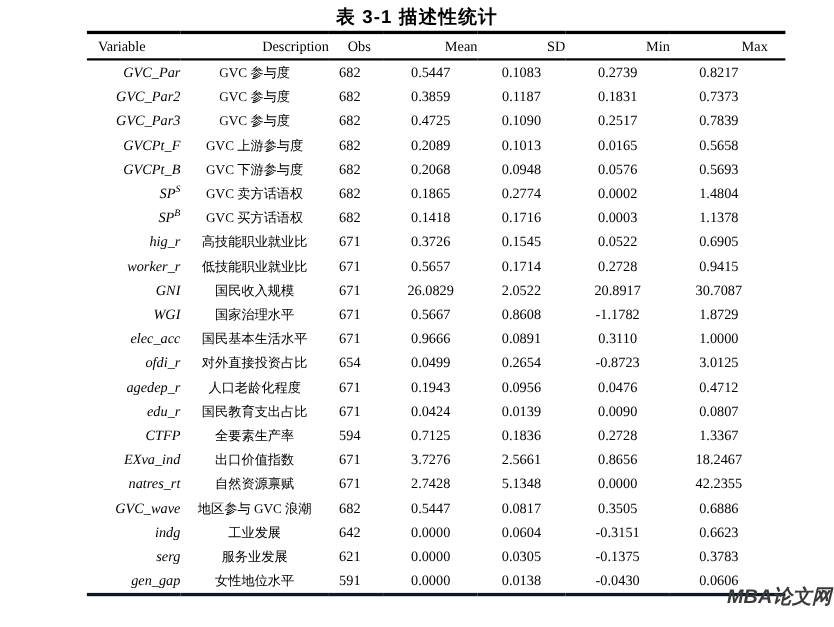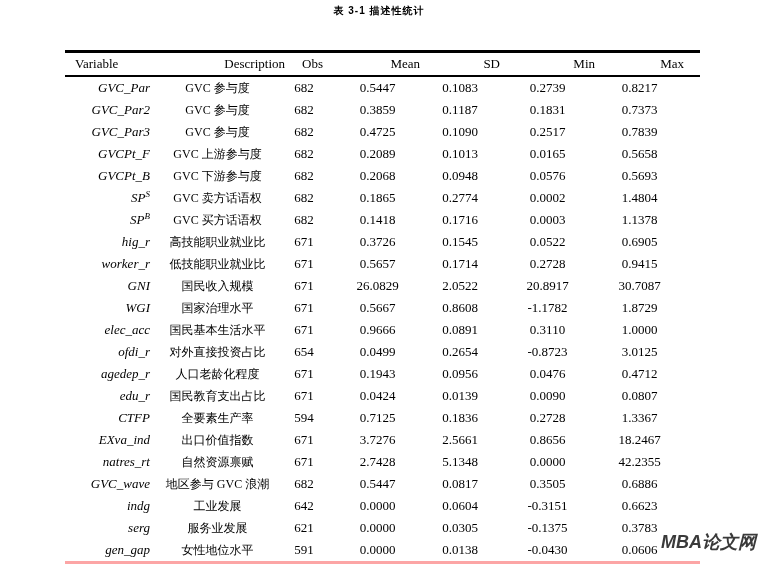--- a/index.html
+++ b/index.html
@@ -10,33 +10,32 @@
     font-family:"Liberation Serif", serif;
     color:#000;
     overflow:hidden;
   }
   .title{
     position:absolute;
     left:0;top:4px;width:758px;
     text-align:center;
     font-family:"Liberation Sans", sans-serif;
     font-weight:bold;
-    font-size:10px;
+    font-size:17px;
     letter-spacing:1px;
     color:#000;
   }
   table.stats{
     position:absolute;
-    left:65px;top:28px;
+    left:79px;top:28px;
     width:635px;
     border-collapse:collapse;
     table-layout:fixed;
     border-top:3px solid #000;
-    border-bottom:3px solid #fca5a5;
-    margin-top:22px;
+    border-bottom:3px solid #0f172a;
   }
   table.stats th{
     font-weight:normal;
     font-size:13px;
     height:22px;
     text-align:right;
     padding:0;
     border-bottom:2px solid #000;
     white-space:nowrap;
   }

